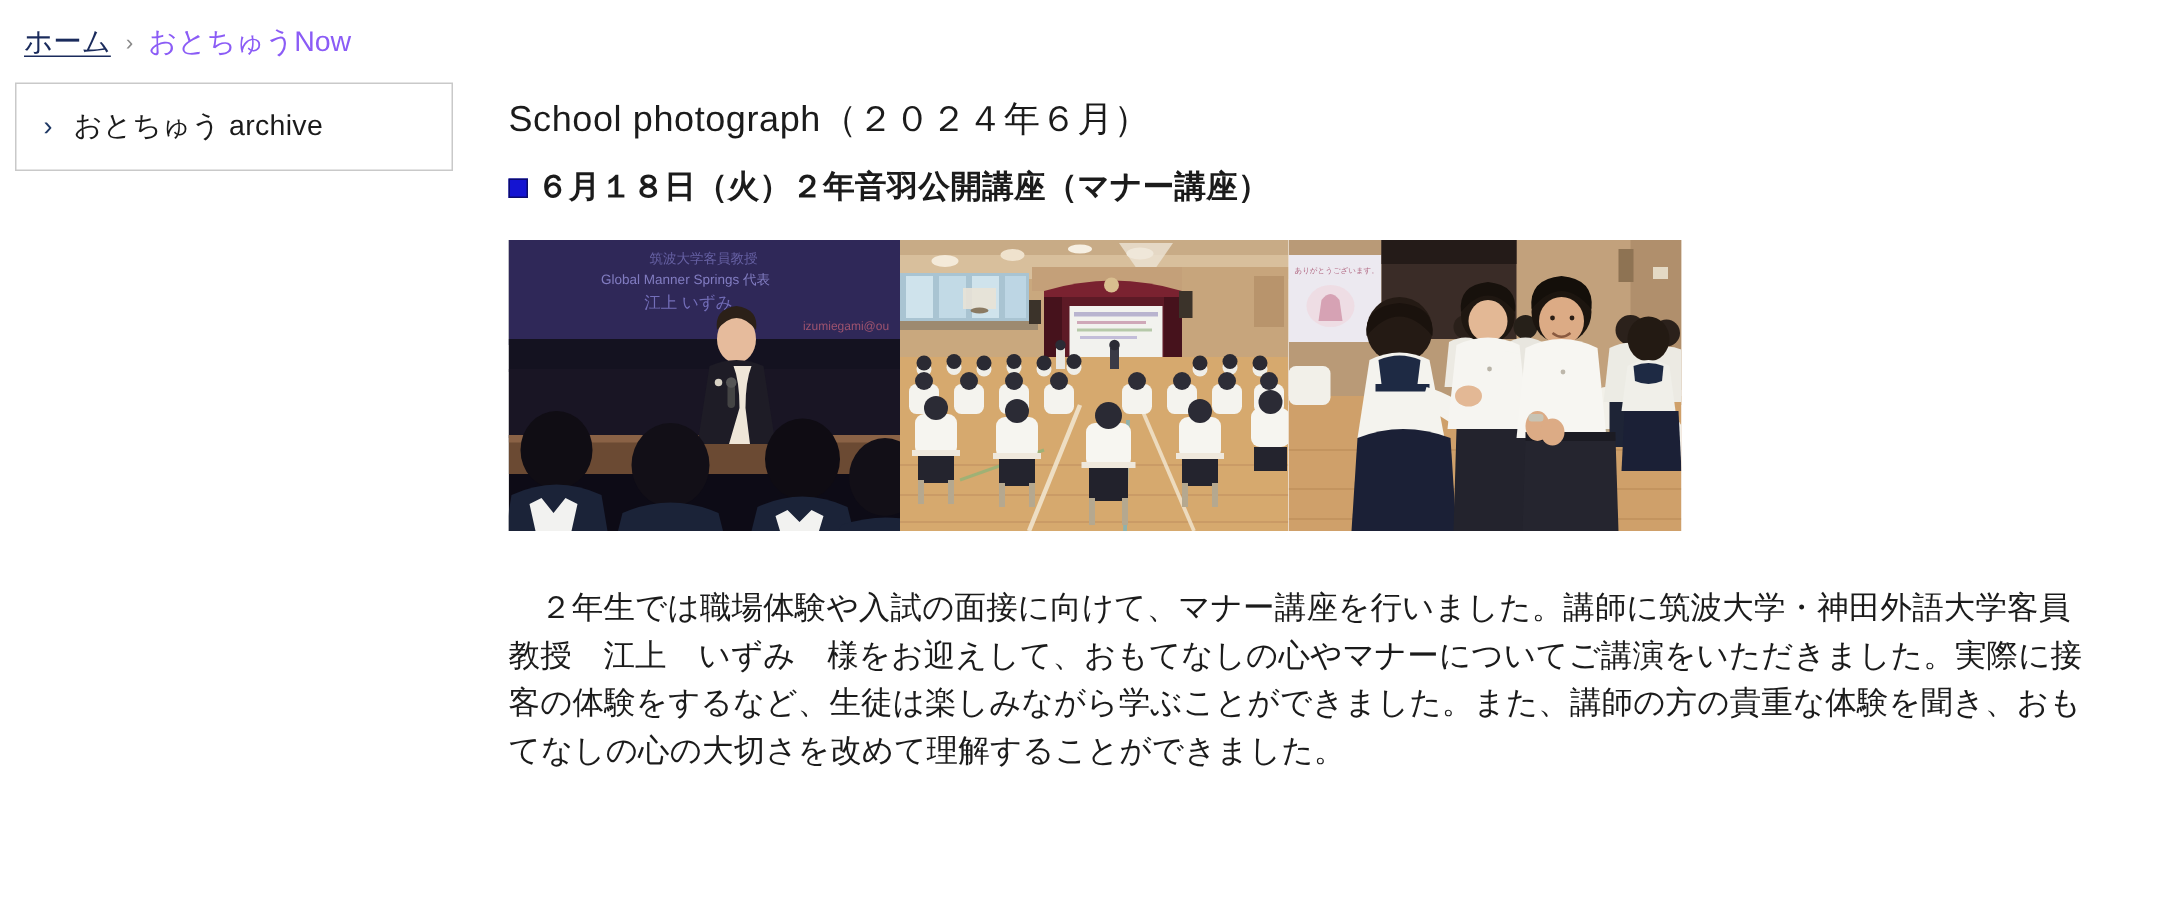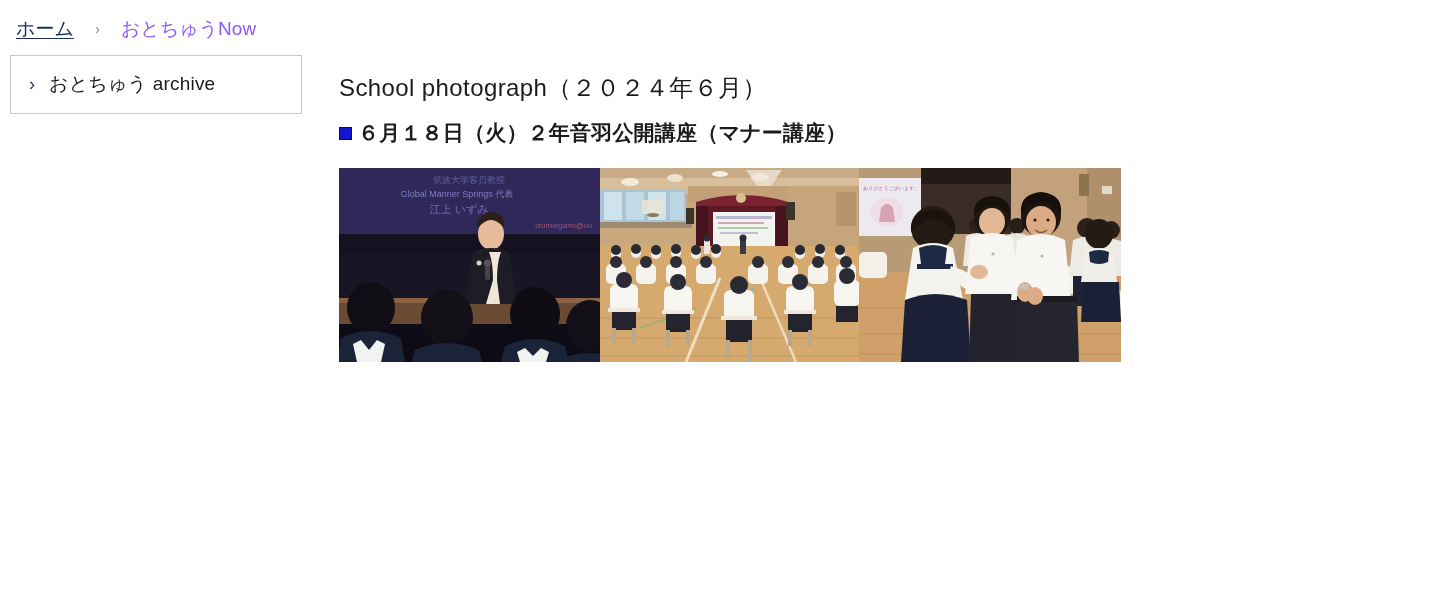--- a/index.html
+++ b/index.html
@@ -16,21 +16,21 @@
     position: relative;
   }
 
   
   .breadcrumb {
     padding: 18px 0 14px 16px;
     font-size: 19px;
     line-height: 1.2;
     display: flex;
     align-items: baseline;
-    gap: 21px;
+    gap: 10px;
     white-space: nowrap;
   }
   .breadcrumb-link {
     color: #1a2b5c;
     text-decoration: underline;
     text-underline-offset: 3px;
     cursor: pointer;
   }
   .breadcrumb-sep {
     color: #8a8a8a;
@@ -81,21 +81,21 @@
   .main {
     flex: 1 1 auto;
     padding-left: 37px;
     padding-right: 20px;
     box-sizing: border-box;
   }
   .page-title {
     font-size: 24px;
     font-weight: 400;
     color: #1b1b1b;
-    margin: 17px 0 0 0;
+    margin: 9px 0 0 0;
     letter-spacing: 0.4px;
     line-height: 1.3;
   }
   .section-heading {
     display: flex;
     align-items: center;
     font-size: 21px;
     color: #1b1b1b;
     letter-spacing: 0.2px;
     line-height: 1.2;
@@ -454,15 +454,18 @@
           <g>
             <ellipse cx="240" cy="66" rx="14" ry="15" fill="#231a13"></ellipse>
             <path d="M226 84 q14 -8 28 0 l4 30 h-36z" fill="#f0efe9"></path>
             <path d="M230 84 q10 -4 20 0 l-1 10 q-9 4 -18 0z" fill="#1e2a44"></path>
             <path d="M224 114 h36 l2 40 h-40z" fill="#1b2036"></path>
           </g>
         </svg>
       </div>
     </div>
 
+    <div class="body-copy">
+      <p>　２年生では職場体験や入試の面接に向けて、マナー講座を行いました。講師に筑波大学・神田外語大学客員教授　江上　いずみ　様をお迎えして、おもてなしの心やマナーについてご講演をいただきました。実際に接客の体験をするなど、生徒は楽しみながら学ぶことができました。また、講師の方の貴重な体験を聞き、おもてなしの心の大切さを改めて理解することができました。</p>
+    </div>
 
   </main>
 </div>
 
 </body></html>

